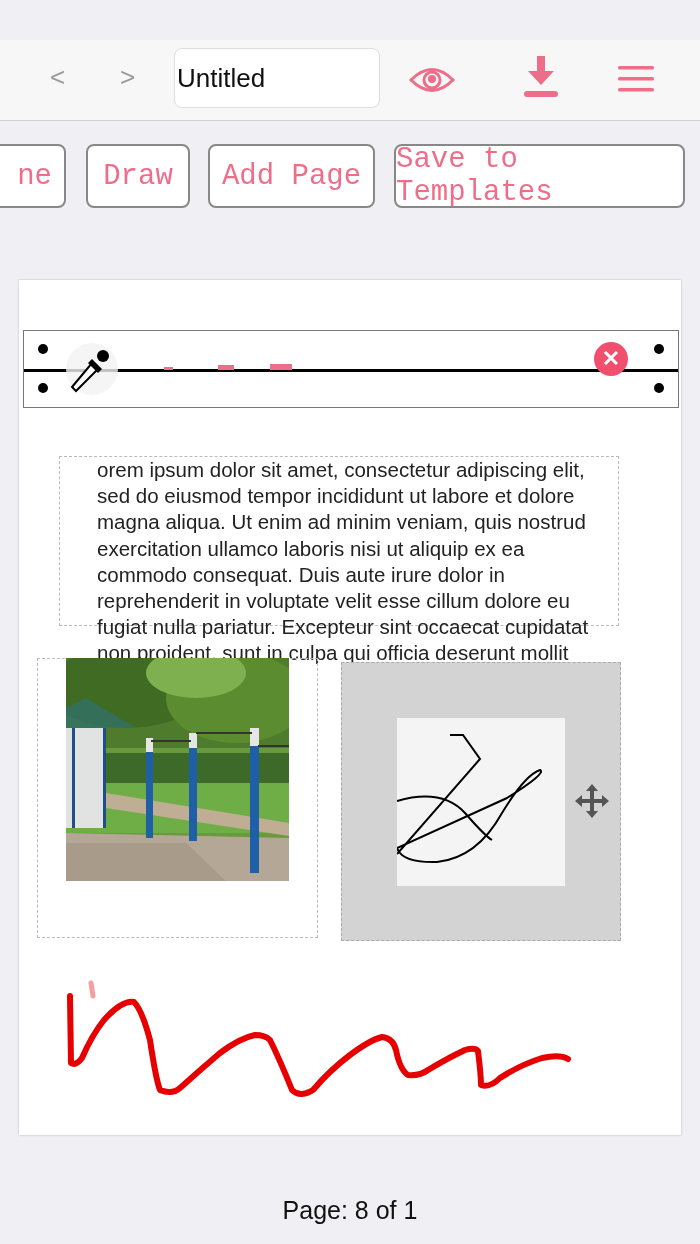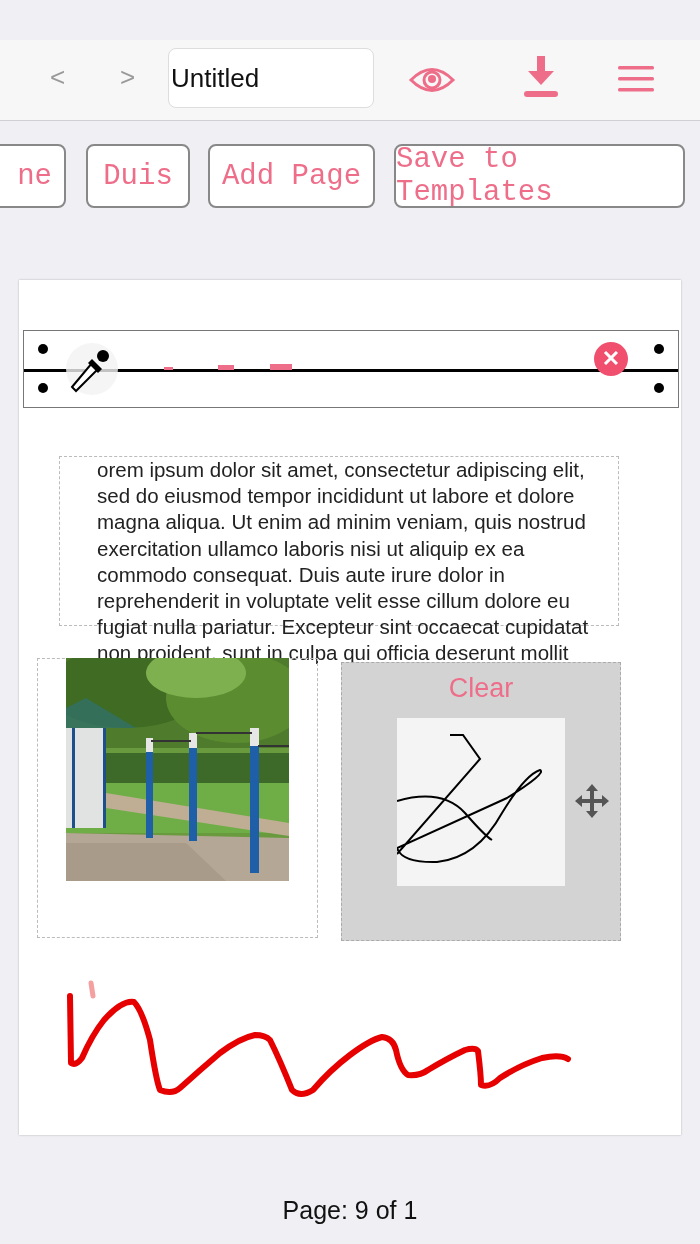--- a/index.html
+++ b/index.html
@@ -10,21 +10,21 @@
   .signal span { width:4px; background:#000; border-radius:1px; }
   .signal span.off { background:#bbb; }
   .sb-time { position:absolute; left:0; width:700px; top:7px; text-align:center; font-size:14px; font-weight:bold; color:#111; }
   .battery { position:absolute; right:24px; top:10px; width:36px; height:17px; border:2px solid #999; border-radius:5px; box-sizing:border-box; }
   .battery .fill { position:absolute; left:2px; top:2px; width:10px; height:9px; background:#4cd964; border-radius:2px; }
   .battery .nub { position:absolute; right:-5px; top:4px; width:3px; height:6px; background:#999; border-radius:0 2px 2px 0; }
   .bolt { position:absolute; right:8px; top:8px; font-size:18px; color:#000; }
 
   .navbar { position:absolute; left:0; top:40px; width:700px; height:80px; background:#f7f7f7; border-bottom:1px solid #d0d0d4; }
   .nav-arrow { position:absolute; top:22px; font-size:26px; color:#999; }
-  .title-input { position:absolute; left:168px; top:8px; width:206px; height:60px; border:1px solid #ddd; border-radius:8px; background:#fff; box-sizing:border-box; font-size:26px; line-height:58px; color:#111; font-family:"Liberation Sans", sans-serif; }
+  .title-input { position:absolute; left:174px; top:8px; width:206px; height:60px; border:1px solid #ddd; border-radius:8px; background:#fff; box-sizing:border-box; font-size:26px; line-height:58px; color:#111; font-family:"Liberation Sans", sans-serif; }
   .nav-icon { position:absolute; top:18px; }
 
   .toolbar { position:absolute; left:0; top:120px; width:700px; height:120px; overflow:hidden;font-family:Liberation Mono, monospace; }
   .tb-btn { position:absolute; top:24px; height:64px; border:2px solid #888; border-radius:8px; background:#fff; box-sizing:border-box; color:#ee6e8a; font-size:29px; display:flex; align-items:center; justify-content:center; }
 
   .page { position:absolute; left:19px; top:280px; width:662px; height:855px; background:#fff; box-shadow:0 0 2px rgba(0,0,0,0.25); }
   .line-widget { position:absolute; left:4px; top:50px; width:656px; height:78px; border:1px solid #777; box-sizing:border-box; }
   .dot { position:absolute; width:10px; height:10px; border-radius:50%; background:#000; }
   .hline { position:absolute; left:0; top:38px; width:100%; height:3px; background:#000; }
   .close-btn { position:absolute; left:570px; top:11px; width:34px; height:34px; border-radius:50%; background:#f0506e; color:#fff; font-size:22px; text-align:center; line-height:34px; font-weight:bold; }
@@ -90,21 +90,21 @@
     <rect x="0" y="11" width="36" height="3.5" rx="1.5" fill="#ee6e8a"></rect>
     <rect x="0" y="22" width="36" height="3.5" rx="1.5" fill="#ee6e8a"></rect>
   </svg>
 </div>
 
 <div class="toolbar">
   <div class="tb-btn" style="left:-40px; width:106px; justify-content:flex-end; padding-right:12px">
     <span>ne</span>
   </div>
   <div class="tb-btn" style="left:86px; width:104px">
-    <span>Duis</span>
+    <span>Draw</span>
   </div>
   <div class="tb-btn" style="left:208px; width:167px">
     <span>Add Page</span>
   </div>
   <div class="tb-btn" style="left:394px; width:291px">
     <span>Save to Templates</span>
   </div>
 </div>
 
 <div class="page">
@@ -153,30 +153,29 @@
       <rect x="123" y="75" width="8" height="15" fill="#e6e6e6"></rect>
       <rect x="184" y="70" width="9" height="145" fill="#1f5fa8"></rect>
       <rect x="184" y="70" width="9" height="18" fill="#e6e6e6"></rect>
       <rect x="85" y="82" width="40" height="2" fill="#333"></rect>
       <rect x="130" y="74" width="56" height="2" fill="#333"></rect>
       <rect x="192" y="87" width="31" height="2" fill="#333"></rect>
     </svg>
   </div>
 
   <div class="sigbox">
-    <div class="clear-label">Clear</div>
     <div class="sigpad">
       <svg width="168" height="168" viewBox="0 0 168 168">
         <path d="M53 17 L66 17 L83 41 L0 136 M0 83 Q45 70 68 95 Q88 118 95 122 M0 130 L110 80 Q150 55 143 52 Q128 57 105 95 Q80 140 40 144 Q5 145 0 130" fill="none" stroke="#000" stroke-width="2"></path>
       </svg>
     </div>
     <svg class="move-icon" width="36" height="36" viewBox="0 0 36 36">
       <path d="M18 1 L24 8 L20 8 L20 16 L28 16 L28 12 L35 18 L28 24 L28 20 L20 20 L20 28 L24 28 L18 35 L12 28 L16 28 L16 20 L8 20 L8 24 L1 18 L8 12 L8 16 L16 16 L16 8 L12 8 Z" fill="#555"></path>
     </svg>
   </div>
 
   <svg class="freehand" width="662" height="855" viewBox="0 0 662 855">
     <path d="M72 703 L74 716" stroke="#f4a0a0" stroke-width="5" fill="none" stroke-linecap="round"></path>
     <path d="M70 716 L71 783 Q76 786 82 778 Q92 755 104 740 Q122 720 134 722 Q142 730 150 760 Q156 800 160 810 Q172 815 180 808 Q200 790 220 773 Q240 758 255 755 Q265 755 270 760 Q280 780 292 810 Q300 818 313 810 Q330 790 350 775 Q370 760 382 757 Q393 758 396 770 Q400 790 408 795 Q420 796 428 790 Q448 778 465 770 Q475 767 478 771 Q481 795 481 805 Q490 808 500 798 Q520 785 542 778 Q560 774 568 779" fill="none" stroke="#e60000" stroke-width="6" stroke-linejoin="round" stroke-linecap="round" transform="translate(-19,0)"></path>
   </svg>
 </div>
 
-<div class="footer">Page: 9 of 1</div>
+<div class="footer">Page: 8 of 1</div>
 
 </body></html>

